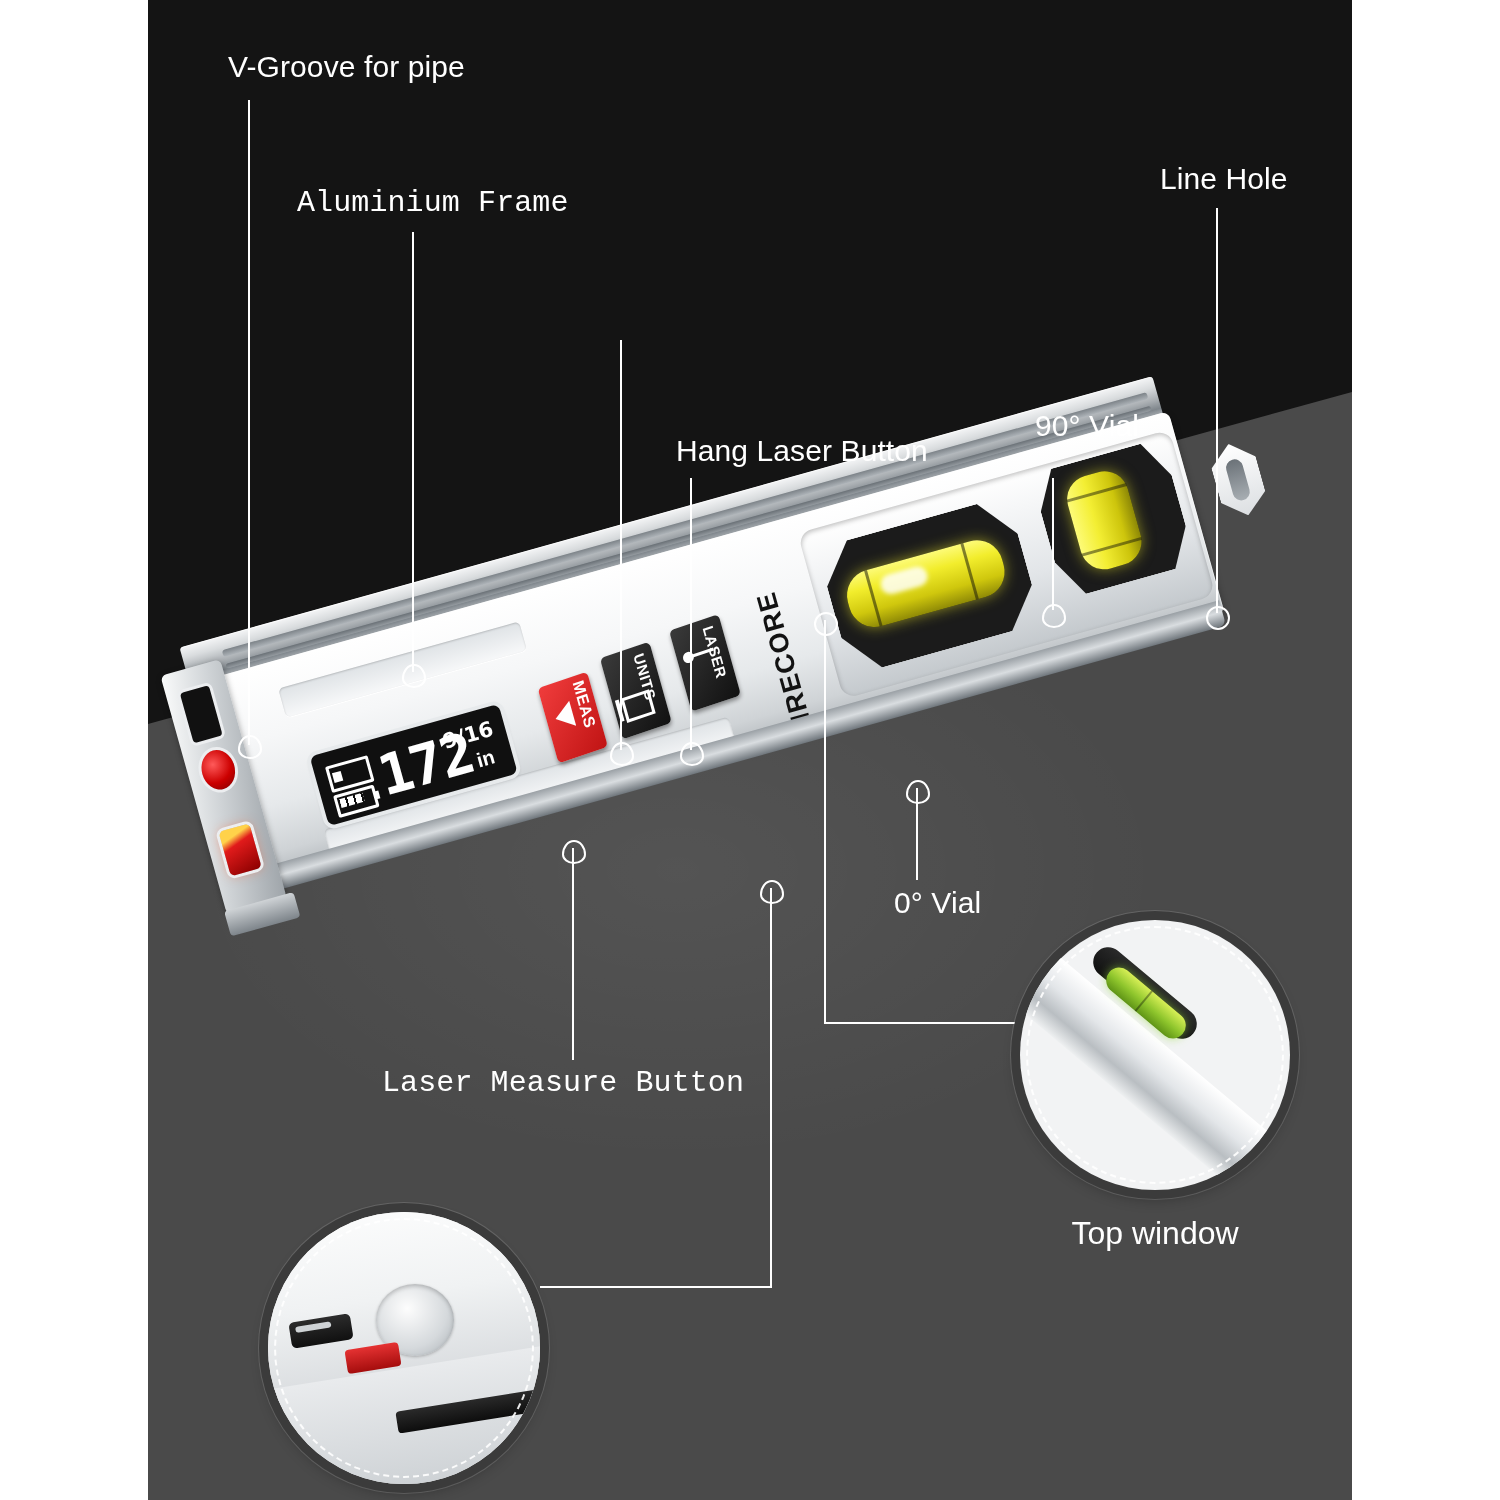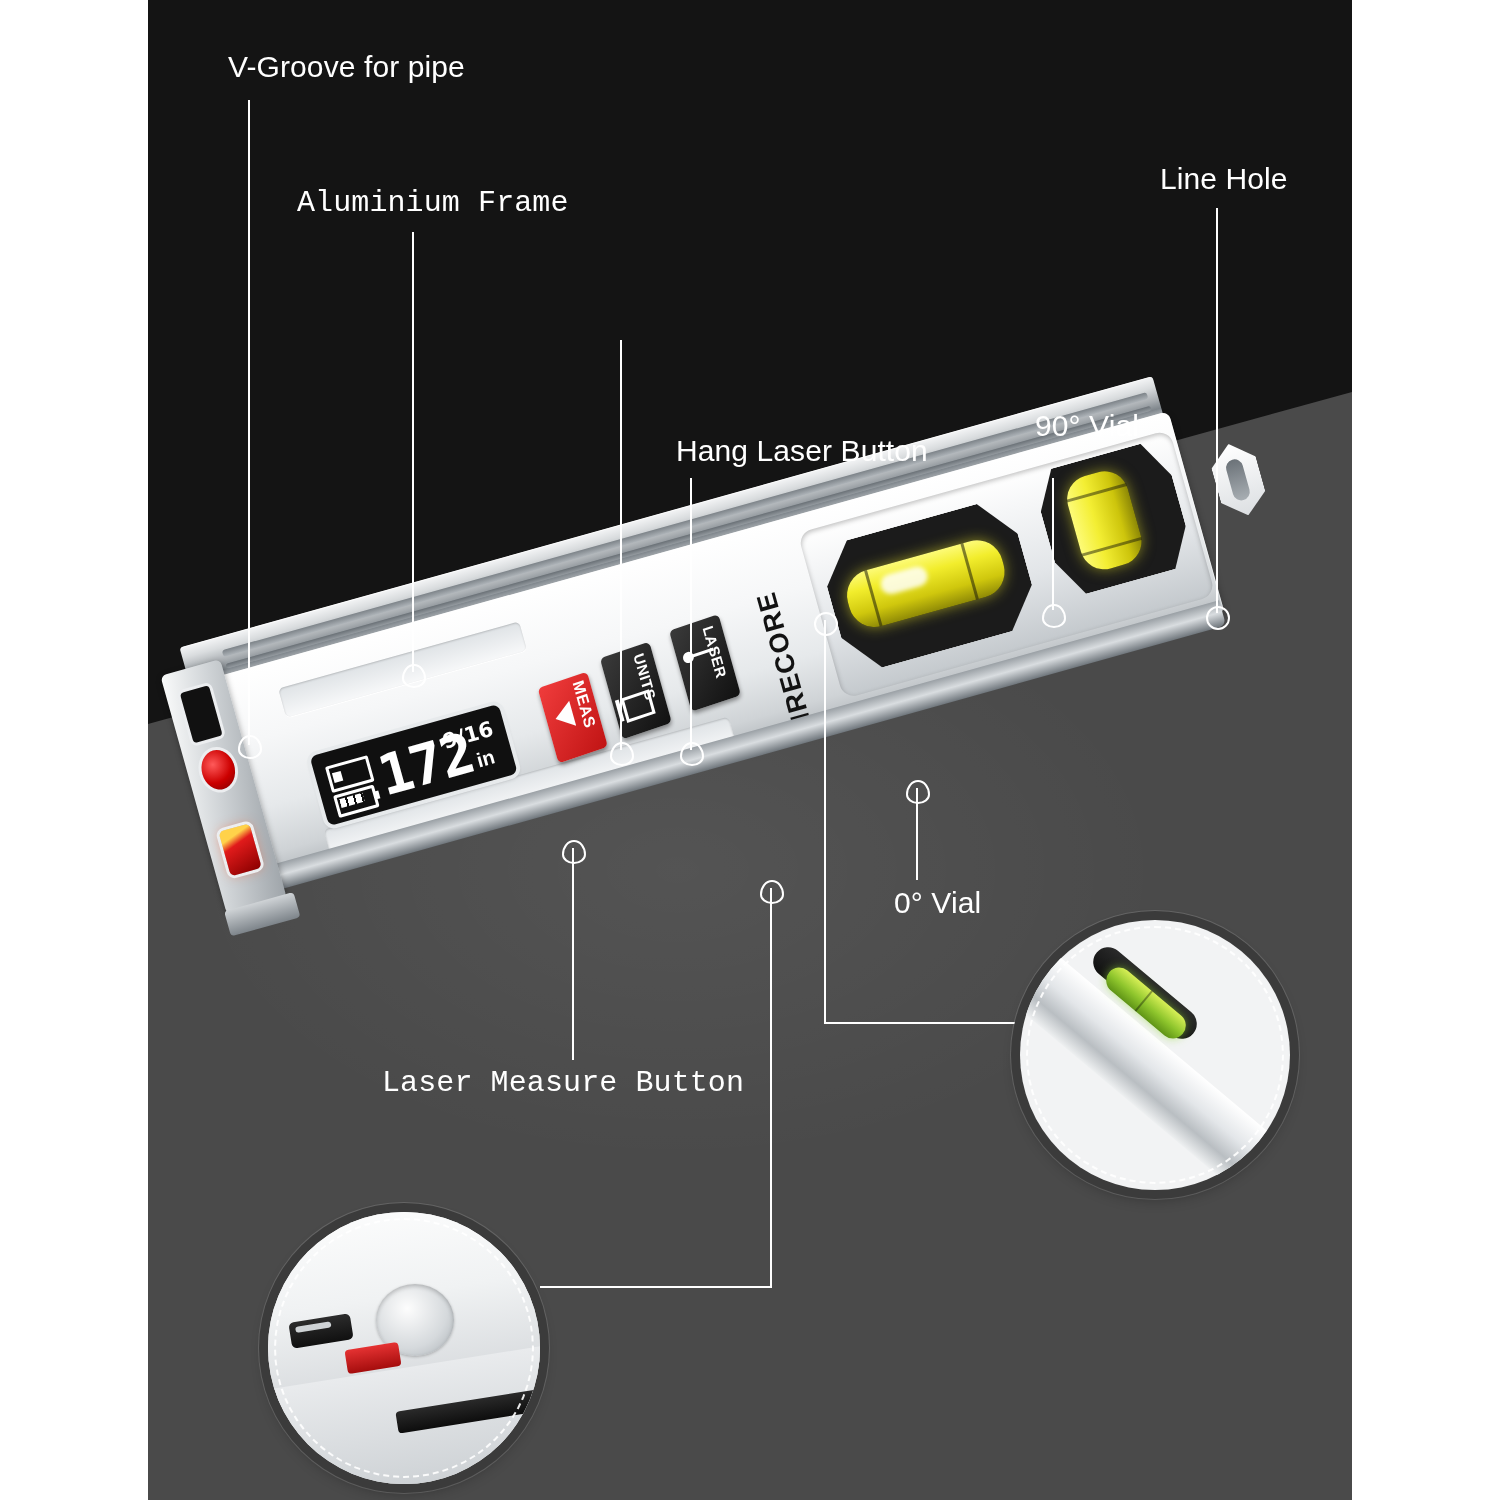--- a/index.html
+++ b/index.html
@@ -300,20 +300,21 @@
   <div class="lbl" style="left:382px;top:1068px;font-family:Liberation Mono, monospace;">Laser Measure Button</div>
 
   <div class="inset" id="inset-top">
     <div class="tw-rail"></div>
     <div class="tw-rail2"></div>
     <div class="tw-slot"></div>
     <div class="tw-vial">
         <i></i>
       </div>
   </div>
+  <div class="inset-cap" style="left:1020px;top:1215px;width:270px;">Top window</div>
 
   <div class="inset" id="inset-mag">
     <div class="mb-face"></div>
     <div class="mb-face2"></div>
     <div class="mb-magnet"></div>
     <div class="mb-port">
         <i></i>
       </div>
     <div class="mb-label"></div>
     <div class="mb-slot"></div>

